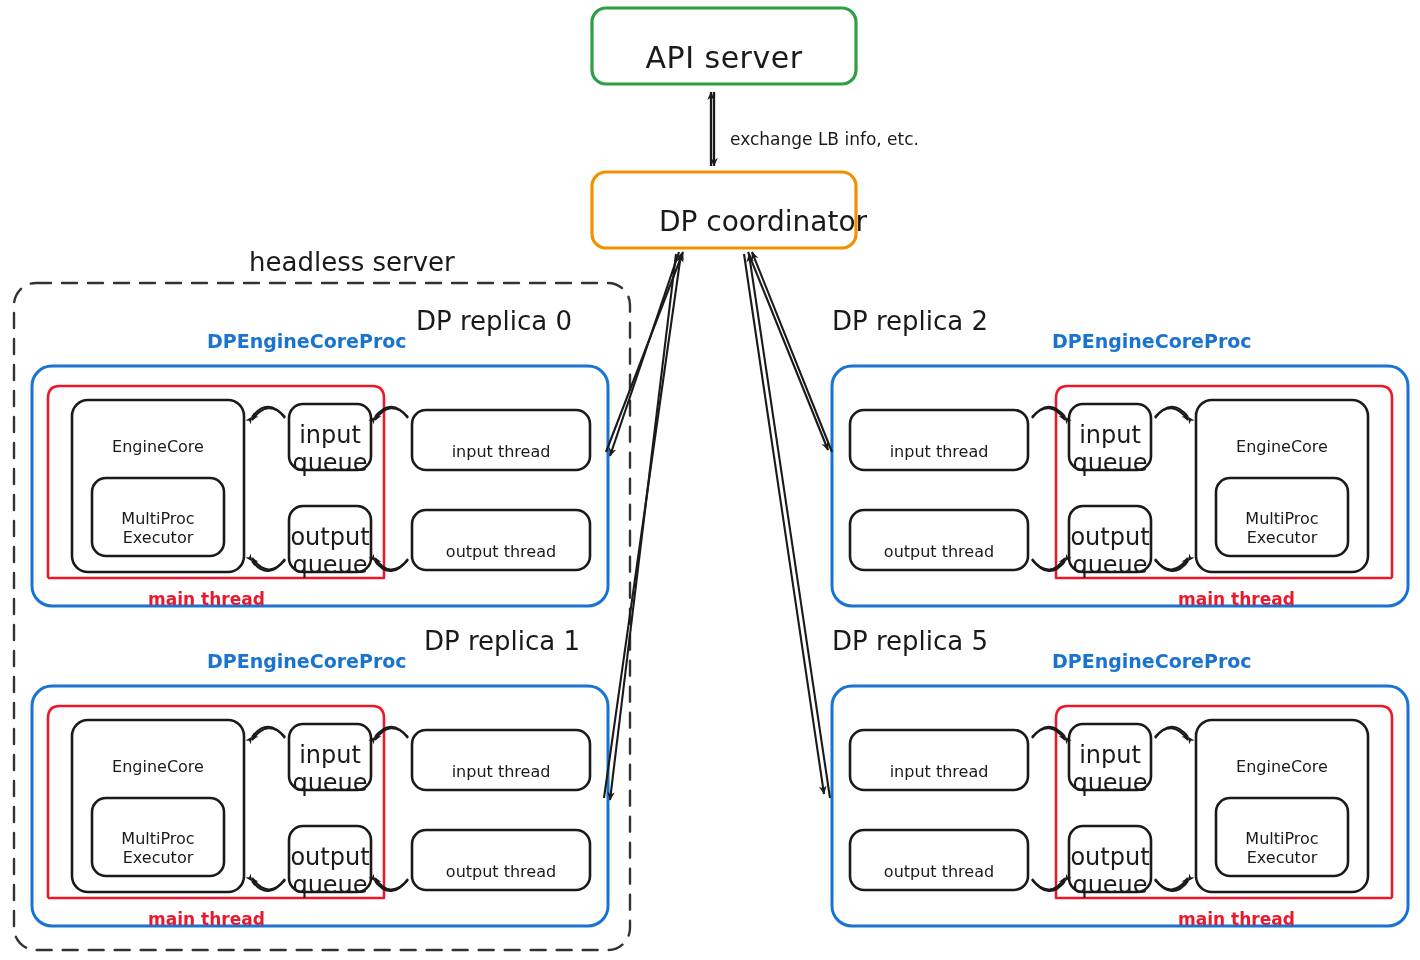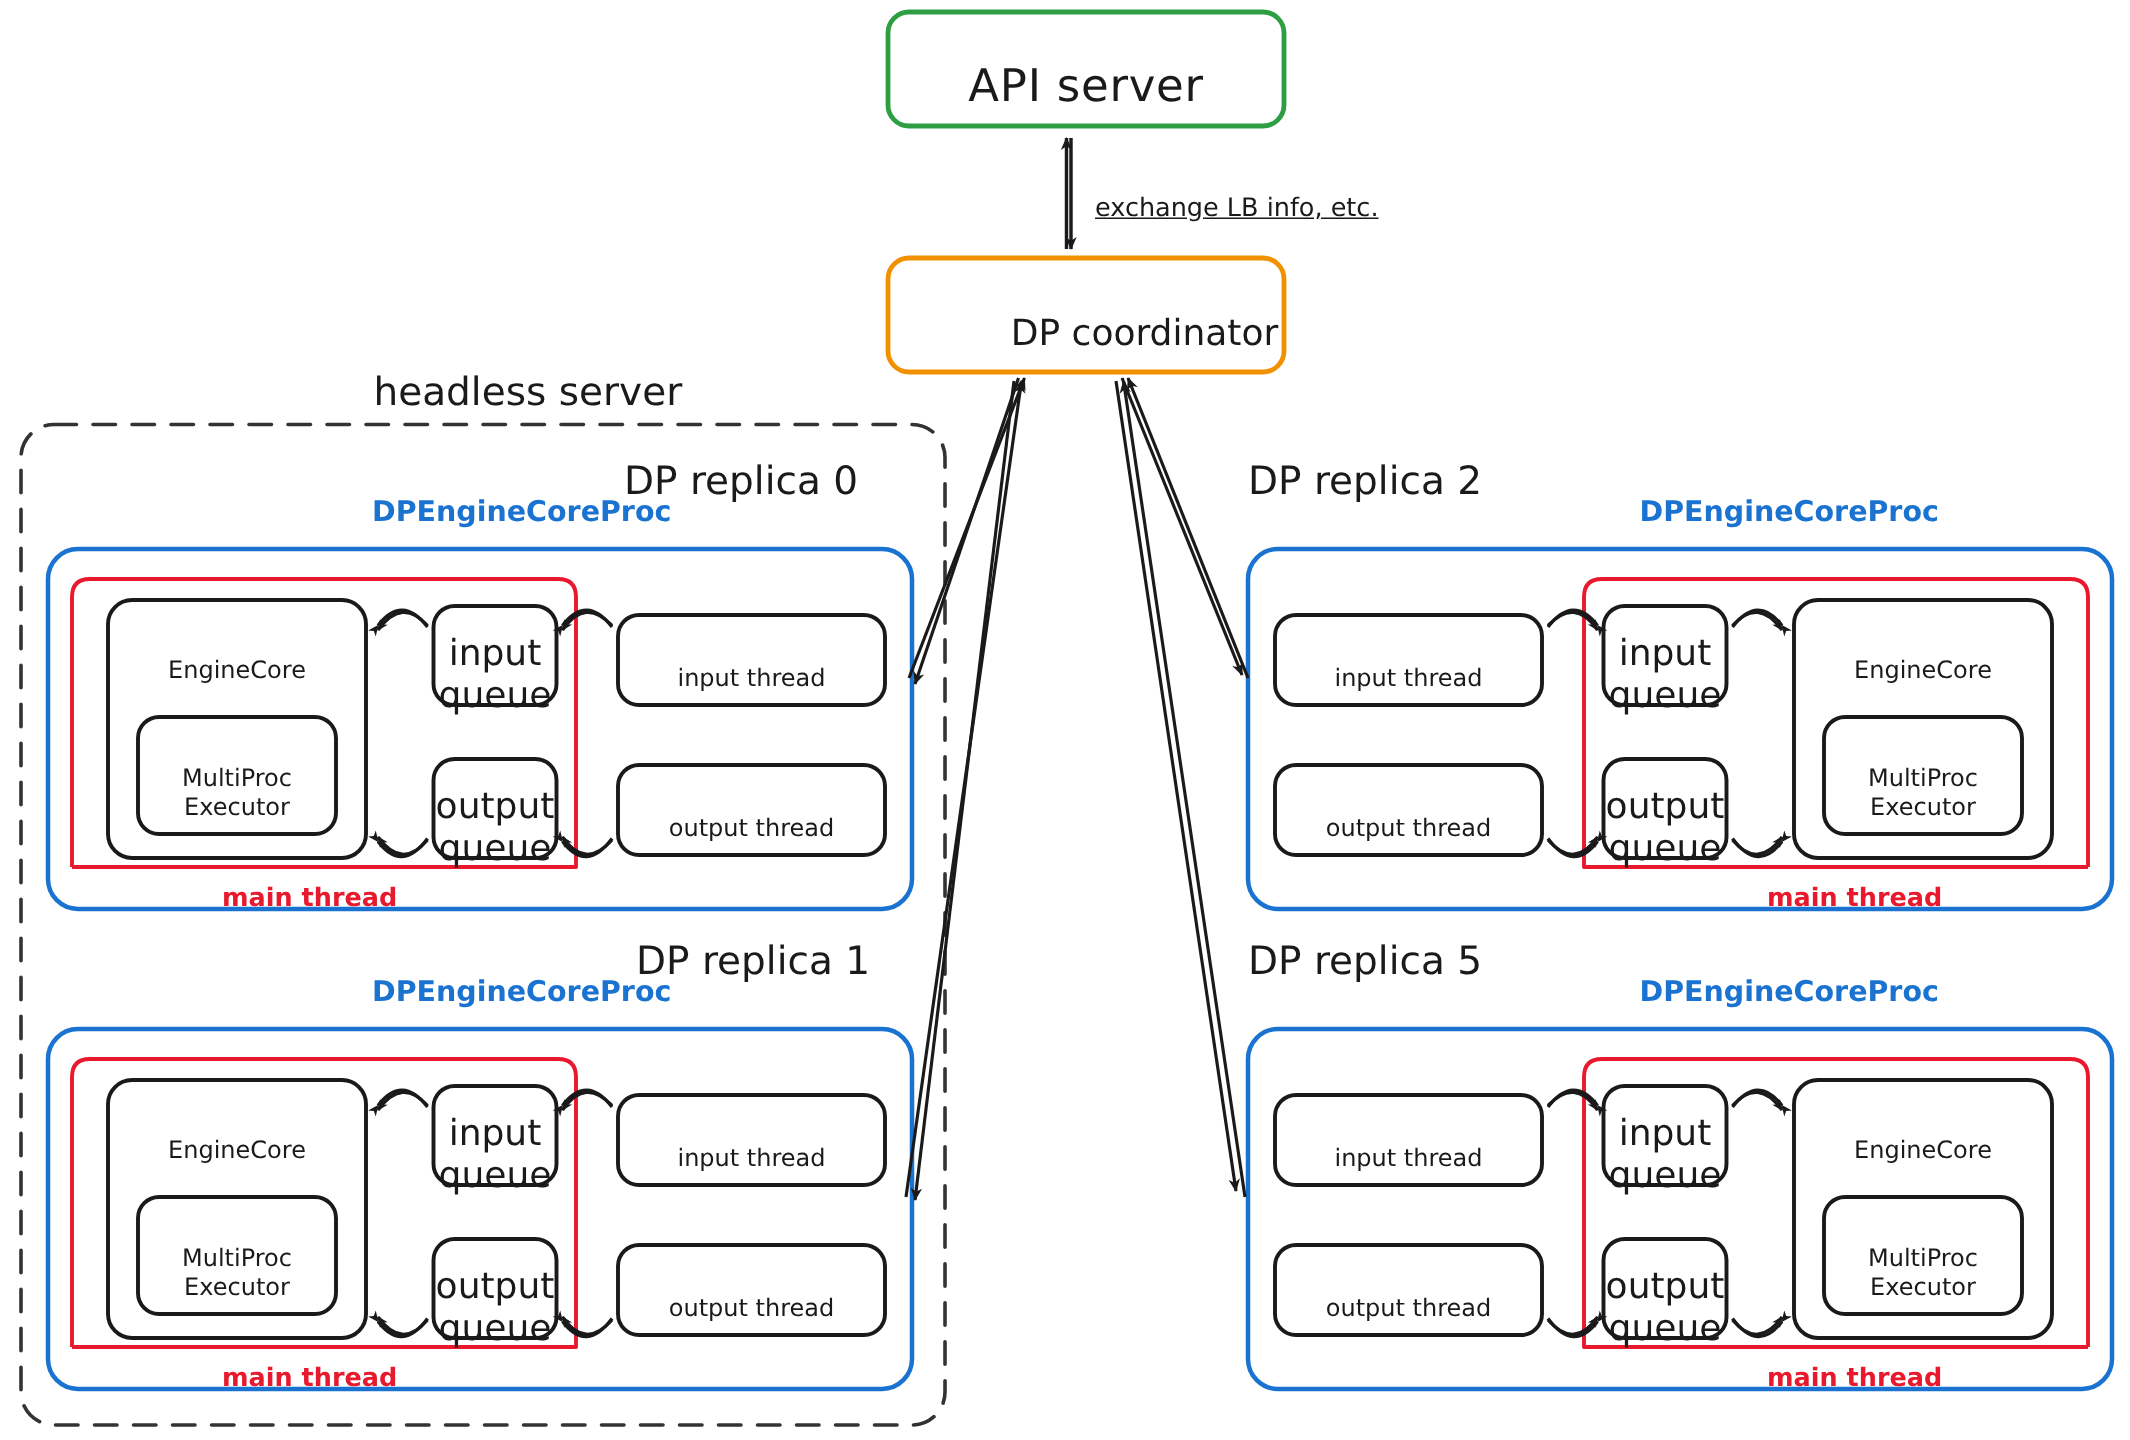--- a/index.html
+++ b/index.html
@@ -17,24 +17,24 @@
   .boxtext{
     position:absolute;z-index:2;display:flex;align-items:center;justify-content:center;
     text-align:center;line-height:1.18;white-space:pre-line;
     font-family:"DejaVu Sans","Liberation Sans",sans-serif;
     margin-top:12px;
   }
   .t-head{font-size:30px;letter-spacing:.5px;}
   .t-node{font-size:16px;}
   .t-small{font-size:24px;}
   .t-title{font-size:26px;}
-  .t-proc{font-size:19px;font-weight:600;margin-left:41px;}
+  .t-proc{font-size:19px;font-weight:600;}
   .t-main{font-size:17px;font-weight:600;}
-  .t-edge{font-size:17px;text-decoration:underline;}
-  .t-head2{font-size:24px;padding-left:39px;}
+  .t-edge{font-size:17px;}
+  .t-head2{font-size:28px;padding-left:39px;}
 </style>
 </head>
 <body>
 
 <div id="stage">
 
   <svg class="layer under" viewBox="0 0 1420 960">
     <defs>
       <marker id="ah" markerWidth="11" markerHeight="11" refX="8.6" refY="4.2" orient="auto" markerUnits="userSpaceOnUse">
         <path d="M0.6,0.4 L9.2,4.2 L0.6,8.0 L3.1,4.2 Z" fill="#1a1a1a"></path>

